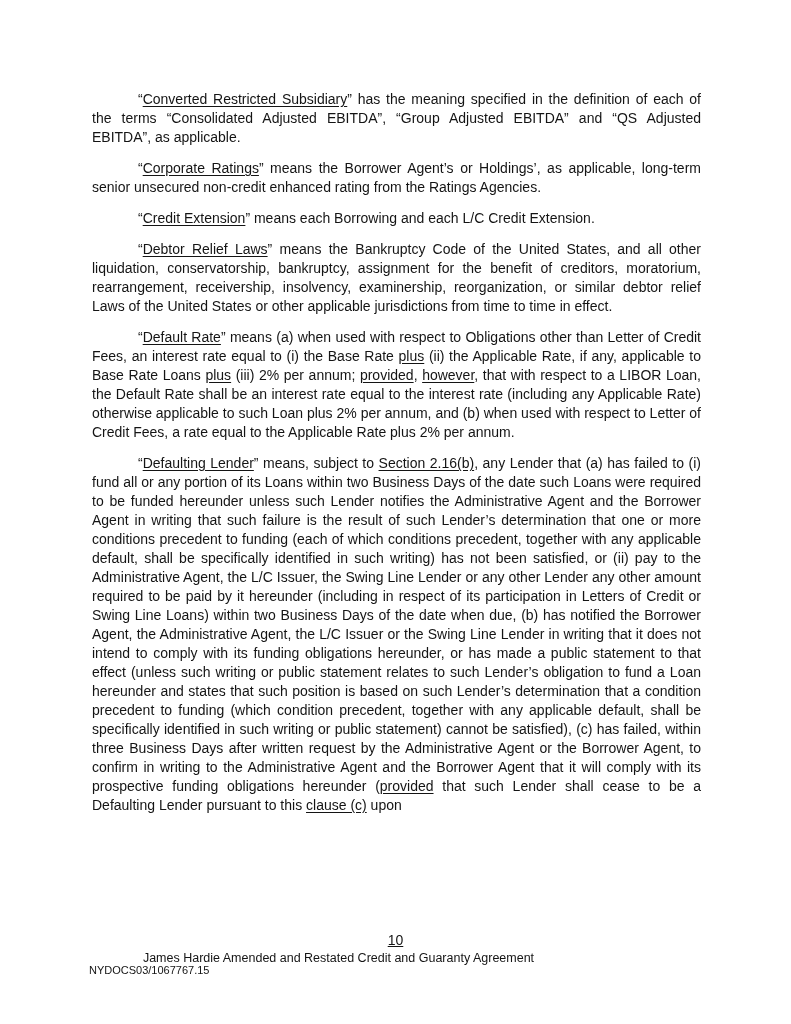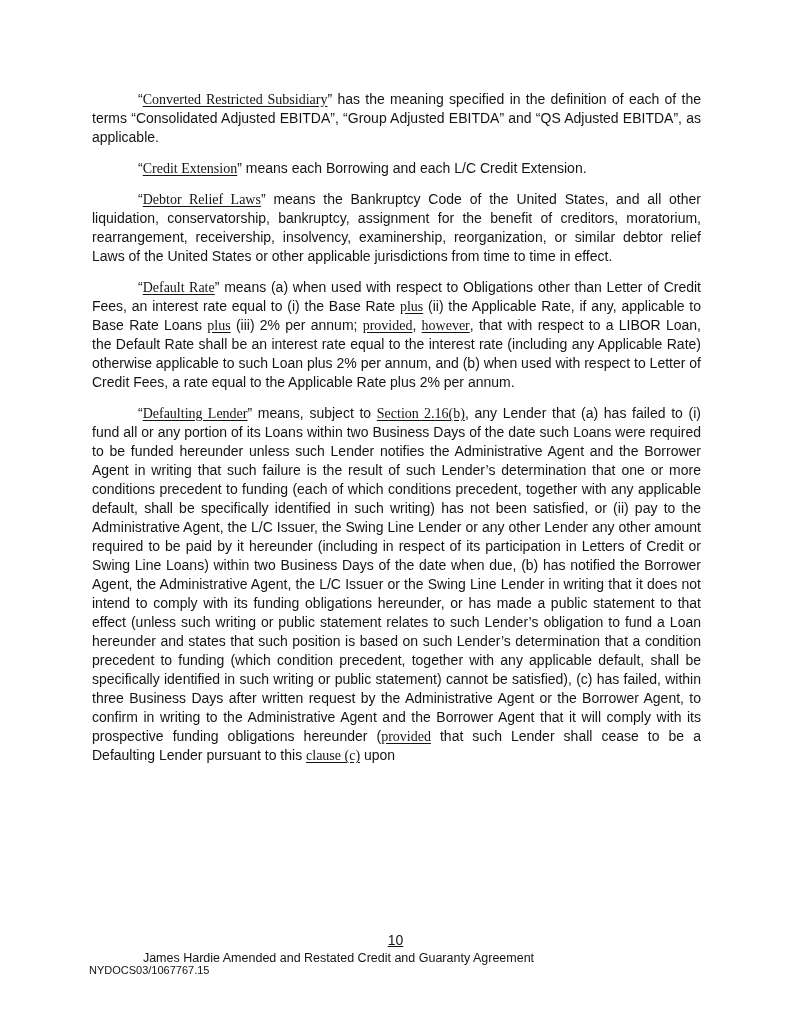--- a/index.html
+++ b/index.html
@@ -29,21 +29,21 @@
     width: 609px;
     font-size: 14px;
     line-height: 19px;
     text-align: justify;
   }
   .para {
     margin: 0 0 12px 0;
     text-indent: 46px;
   }
   .para:last-child { margin-bottom: 1px; }
-  .u { text-decoration: underline; text-underline-offset: 2px; font-family: Liberation Serif, serif; }
+  .u { text-decoration: underline; text-underline-offset: 2px; }
   .footer-pagenum {
     position: absolute;
     left: 0;
     top: 932px;
     width: 791px;
     text-align: center;
     font-size: 14px;
     line-height: 16px;
     text-decoration: underline;
   }
@@ -64,20 +64,21 @@
     line-height: 13px;
     text-align: right;
   }
 </style>
 </head>
 <body>
 
 <div class="page">
   <div class="content" id="paragraphs">
       <p class="para"><span>“</span><span class="u">Converted Restricted Subsidiary</span><span>” has the meaning specified in the definition of each of the terms “Consolidated Adjusted EBITDA”, “Group Adjusted EBITDA” and “QS Adjusted EBITDA”, as applicable.</span></p>
+      <p class="para"><span>“</span><span class="u">Corporate Ratings</span><span>” means the Borrower Agent’s or Holdings’, as applicable, long-term senior unsecured non-credit enhanced rating from the Ratings Agencies.</span></p>
       <p class="para"><span>“</span><span class="u">Credit Extension</span><span>” means each Borrowing and each L/C Credit Extension.</span></p>
       <p class="para"><span>“</span><span class="u">Debtor Relief Laws</span><span>” means the Bankruptcy Code of the United States, and all other liquidation, conservatorship, bankruptcy, assignment for the benefit of creditors, moratorium, rearrangement, receivership, insolvency, examinership, reorganization, or similar debtor relief Laws of the United States or other applicable jurisdictions from time to time in effect.</span></p>
       <p class="para"><span>“</span><span class="u">Default Rate</span><span>” means (a) when used with respect to Obligations other than Letter of Credit Fees, an interest rate equal to (i) the Base Rate </span><span class="u">plus</span><span> (ii) the Applicable Rate, if any, applicable to Base Rate Loans </span><span class="u">plus</span><span> (iii) 2% per annum; </span><span class="u">provided</span><span>, </span><span class="u">however</span><span>, that with respect to a LIBOR Loan, the Default Rate shall be an interest rate equal to the interest rate (including any Applicable Rate) otherwise applicable to such Loan plus 2% per annum, and (b) when used with respect to Letter of Credit Fees, a rate equal to the Applicable Rate plus 2% per annum.</span></p>
       <p class="para"><span>“</span><span class="u">Defaulting Lender</span><span>” means, subject to </span><span class="u">Section 2.16(b)</span><span>, any Lender that (a) has failed to (i) fund all or any portion of its Loans within two Business Days of the date such Loans were required to be funded hereunder unless such Lender notifies the Administrative Agent and the Borrower Agent in writing that such failure is the result of such Lender’s determination that one or more conditions precedent to funding (each of which conditions precedent, together with any applicable default, shall be specifically identified in such writing) has not been satisfied, or (ii) pay to the Administrative Agent, the L/C Issuer, the Swing Line Lender or any other Lender any other amount required to be paid by it hereunder (including in respect of its participation in Letters of Credit or Swing Line Loans) within two Business Days of the date when due, (b) has notified the Borrower Agent, the Administrative Agent, the L/C Issuer or the Swing Line Lender in writing that it does not intend to comply with its funding obligations hereunder, or has made a public statement to that effect (unless such writing or public statement relates to such Lender’s obligation to fund a Loan hereunder and states that such position is based on such Lender’s determination that a condition precedent to funding (which condition precedent, together with any applicable default, shall be specifically identified in such writing or public statement) cannot be satisfied), (c) has failed, within three Business Days after written request by the Administrative Agent or the Borrower Agent, to confirm in writing to the Administrative Agent and the Borrower Agent that it will comply with its prospective funding obligations hereunder (</span><span class="u">provided</span><span> that such Lender shall cease to be a Defaulting Lender pursuant to this </span><span class="u">clause (c)</span><span> upon</span></p>
     </div>
 
   <div class="footer-pagenum">10</div>
 
   <div class="footer-title">James Hardie Amended and Restated Credit and Guaranty Agreement</div>
 

